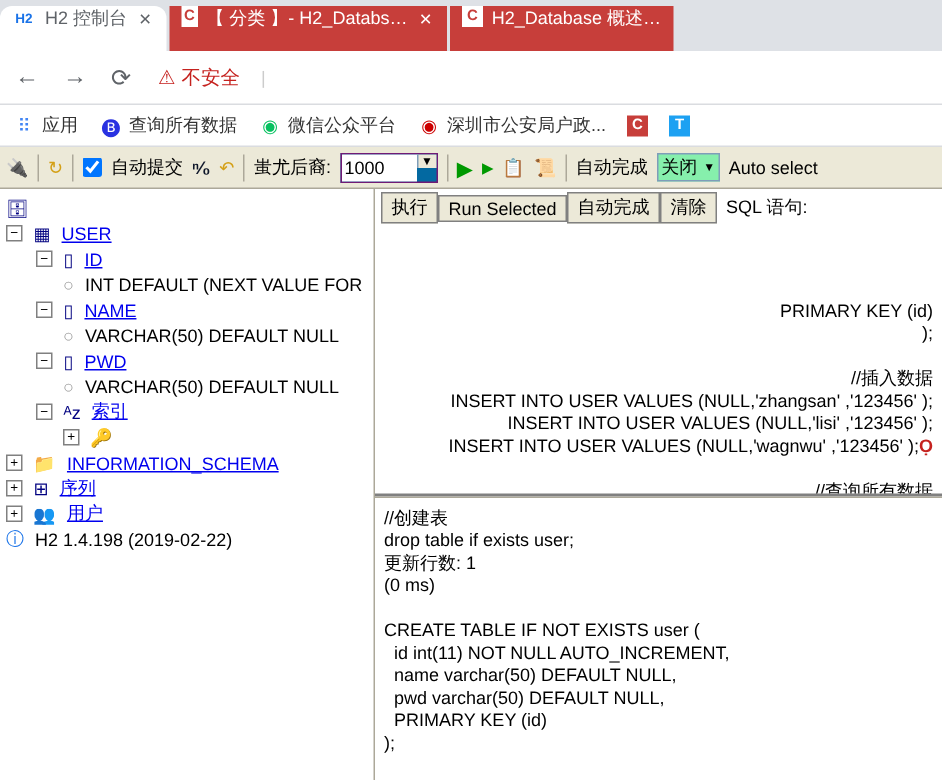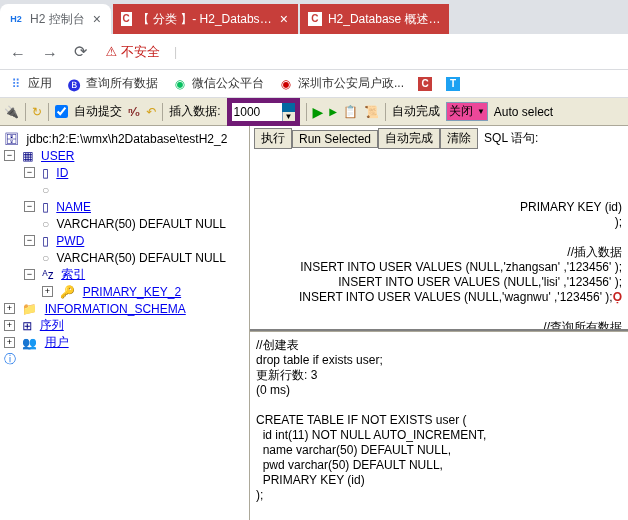--- a/index.html
+++ b/index.html
@@ -1,20 +1,20 @@
 <!DOCTYPE html>
 <html><head>
 <meta charset="utf-8">
 <style>
   * { box-sizing: border-box; margin: 0; padding: 0; }
   body { font-family: Arial, "Microsoft YaHei", sans-serif; font-size: 12px; width: 628px; height: 520px; overflow: hidden; background: #fff; }
   
   
   .browser-tabs { height: 34px; background: #dee1e6; display: flex; align-items: flex-end; }
-  .tab { height: 30px; display: flex; align-items: center; padding: 0 8px; font-size: 12px; color: #5f6368; gap: 6px; min-width: 0; border-radius: 8px 8px 0 0; }
+  .tab { height: 30px; display: flex; align-items: flex-start; padding: 0 8px; font-size: 12px; color: #5f6368; gap: 6px; min-width: 0; border-radius: 8px 8px 0 0; }
   .tab.active { background: #fff; }
   .tab.other { background: #c73e3a; color: #fff; margin-left: 2px; border-radius: 0; height: 30px; }
   .tab-title { white-space: nowrap; overflow: hidden; text-overflow: ellipsis; max-width: 150px; }
   .tab-close { font-size: 14px; padding: 0 2px; }
   .h2-favicon { background: #fff; border-radius: 50%; width: 16px; height: 16px; font-weight: bold; color: #1a73e8; font-size: 9px; text-align: center; line-height: 16px; }
   .c-favicon { background: #fff; color: #c73e3a; width: 14px; height: 14px; font-weight: 900; text-align: center; line-height: 14px; font-size: 10px; }
   
   .addr-bar { height: 36px; display: flex; align-items: center; padding: 0 6px; gap: 8px; border-bottom: 1px solid #dadce0; }
   .nav-btn { color: #5f6368; font-size: 16px; padding: 4px; }
   .secure-chip { display: flex; align-items: center; gap: 4px; color: #c5221f; font-size: 13px; padding: 0 6px; }
@@ -108,59 +108,59 @@
     </span>
 </div>
 
 <div class="h2-toolbar">
   <span style="color:#c00;">🔌</span>
   <span class="h2-tb-sep"></span>
   <span style="color:#d4a017;">↻</span>
   <span class="h2-tb-sep"></span>
   <input type="checkbox" checked="" style="">
   <span>自动提交</span>
-  <span style="color:#7f1d1d;font-weight:bold;">ⁿ⁄₀</span>
+  <span style="color:#0f172a;font-weight:bold;">ⁿ⁄₀</span>
   <span style="color:#d4a017;">↶</span>
   <span class="h2-tb-sep"></span>
-  <span>插入数据:</span>
-  <span style="display:inline-flex;align-items:flex-end;border:5px solid #701a75;background:#0369a1;">
+  <span>蚩尤后裔:</span>
+  <span style="display:inline-flex;align-items:flex-start;border:1px solid #701a75;background:#0369a1;">
       <input class="h2-tb-input" style="border: none;" value="1000">
       <span class="dropdown-arrow" style="background:#ece9d8;padding:0 2px;border-left:1px solid #7f9db9;">▼</span>
     </span>
   <span class="h2-tb-sep"></span>
   <span style="color:#090;font-size:14px;">▶</span>
   <span style="color:#090;font-size:10px;">▶</span>
   <span>📋</span>
   <span>📜</span>
   <span class="h2-tb-sep"></span>
   <span>自动完成</span>
-  <span style="display:inline-flex;align-items:center;border:1px solid #7f9db9;background:#ec4899;padding:0 2px;">
+  <span style="display:inline-flex;align-items:center;border:1px solid #7f9db9;background:#86efac;padding:0 2px;">
       <span>关闭</span>
       <span class="dropdown-arrow" style="margin-left:4px;">▼</span>
     </span>
   <span>Auto select</span>
 </div>
 
 <div class="main">
 
   <div class="tree">
-    <div class="tree-row"><span>🗄</span>&nbsp;<span style="color:#000;">jdbc:h2:E:\wmx\h2Database\testH2_2</span></div>
+    <div class="tree-row"><span>🗄</span>&nbsp;</div>
     <div class="tree-row"><span class="tree-toggle">−</span>&nbsp;<span>▦</span>&nbsp;<a>USER</a></div>
     <div class="tree-row"><span class="tree-indent" style="width:18px;"></span><span class="tree-toggle">−</span>&nbsp;<span>▯</span>&nbsp;<a>ID</a></div>
-    <div class="tree-row"><span class="tree-indent" style="width:36px;"></span><span style="color:#999;">○</span>&nbsp;</div>
+    <div class="tree-row"><span class="tree-indent" style="width:36px;"></span><span style="color:#999;">○</span>&nbsp;<span style="color:#000;">INT DEFAULT (NEXT VALUE FOR</span></div>
     <div class="tree-row"><span class="tree-indent" style="width:18px;"></span><span class="tree-toggle">−</span>&nbsp;<span>▯</span>&nbsp;<a>NAME</a></div>
     <div class="tree-row"><span class="tree-indent" style="width:36px;"></span><span style="color:#999;">○</span>&nbsp;<span style="color:#000;">VARCHAR(50) DEFAULT NULL</span></div>
     <div class="tree-row"><span class="tree-indent" style="width:18px;"></span><span class="tree-toggle">−</span>&nbsp;<span>▯</span>&nbsp;<a>PWD</a></div>
     <div class="tree-row"><span class="tree-indent" style="width:36px;"></span><span style="color:#999;">○</span>&nbsp;<span style="color:#000;">VARCHAR(50) DEFAULT NULL</span></div>
     <div class="tree-row"><span class="tree-indent" style="width:18px;"></span><span class="tree-toggle">−</span>&nbsp;<span>ᴬz</span>&nbsp;<a>索引</a></div>
-    <div class="tree-row"><span class="tree-indent" style="width:36px;"></span><span class="tree-toggle">+</span>&nbsp;<span>🔑</span>&nbsp;<a>PRIMARY_KEY_2</a></div>
+    <div class="tree-row"><span class="tree-indent" style="width:36px;"></span><span class="tree-toggle">+</span>&nbsp;<span>🔑</span>&nbsp;</div>
     <div class="tree-row"><span class="tree-toggle">+</span>&nbsp;<span style="color:#d4a017;">📁</span>&nbsp;<a>INFORMATION_SCHEMA</a></div>
     <div class="tree-row"><span class="tree-toggle">+</span>&nbsp;<span>⊞</span>&nbsp;<a>序列</a></div>
     <div class="tree-row"><span class="tree-toggle">+</span>&nbsp;<span>👥</span>&nbsp;<a>用户</a></div>
-    <div class="tree-row"><span style="color:#1a73e8;">ⓘ</span>&nbsp;</div>
+    <div class="tree-row"><span style="color:#1a73e8;">ⓘ</span>&nbsp;<span style="color:#000;">H2 1.4.198 (2019-02-22)</span></div>
   </div>
 
   <div class="editor">
     <div class="ed-toolbar">
       <button class="ed-btn">执行</button>
       <button class="ed-btn">Run Selected</button>
       <button class="ed-btn">自动完成</button>
       <button class="ed-btn">清除</button>
       <span class="ed-text" style="color:#000;">SQL 语句:</span>
     </div>
@@ -173,21 +173,21 @@
 <span>INSERT INTO USER VALUES (NULL,'zhangsan' ,'123456' );</span>
 <span>INSERT INTO USER VALUES (NULL,'lisi' ,'123456' );</span>
 <span>INSERT INTO USER VALUES (NULL,'wagnwu' ,'123456' );</span><span class="cursor-mark">Ọ</span>
 <span></span>
 <span>//查询所有数据</span>
 </div>
     </div>
     <div class="hr-line"></div>
     <div class="results"><span>//创建表</span>
 <span>drop table if exists user;</span>
-<span>更新行数: 3</span>
+<span>更新行数: 1</span>
 <span>(0 ms)</span>
 <span></span>
 <span>CREATE TABLE IF NOT EXISTS user (</span>
 <span>  id int(11) NOT NULL AUTO_INCREMENT,</span>
 <span>  name varchar(50) DEFAULT NULL,</span>
 <span>  pwd varchar(50) DEFAULT NULL,</span>
 <span>  PRIMARY KEY (id)</span>
 <span>);</span></div>
   </div>
 </div>

